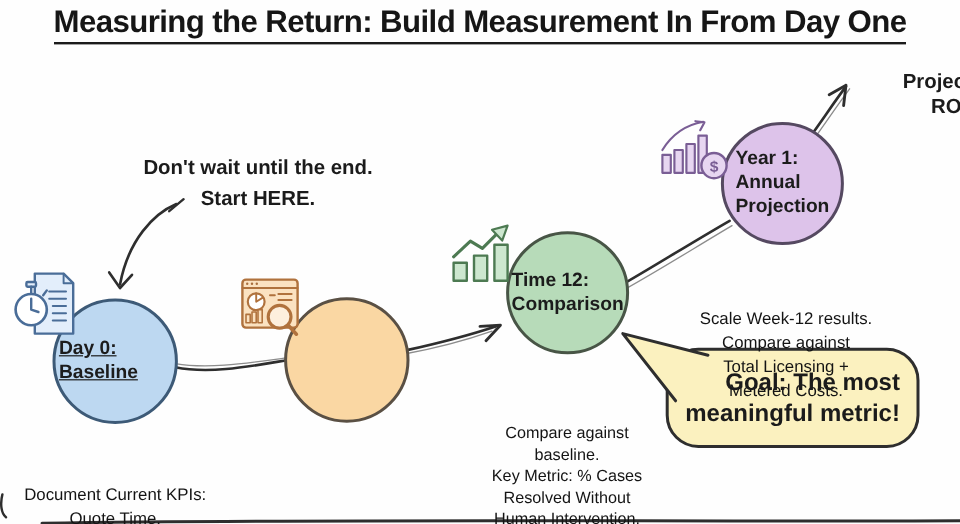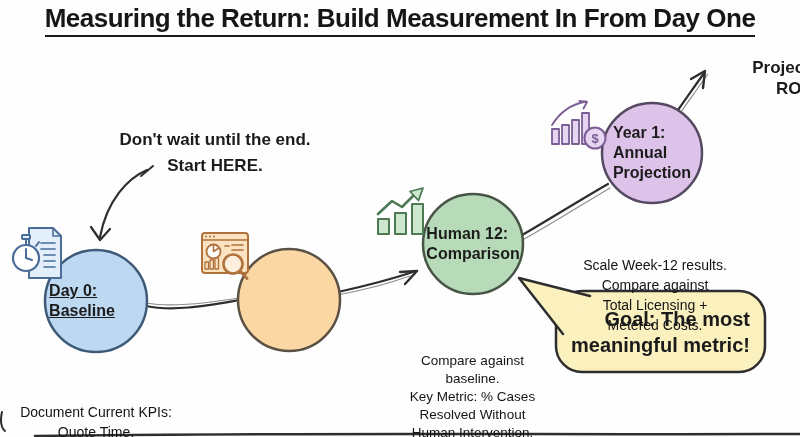--- a/index.html
+++ b/index.html
@@ -146,21 +146,21 @@
   </div>
 
   <div class="abs callout ml txt">Don't wait until the end.
 Start HERE.</div>
 
   <div class="abs roi ml txt">Projected
 ROI</div>
 
   <div class="abs circle-label ml" style="left:31px;top:250px;width:102px;height:102px;text-decoration:underline;">Day 0:
 Baseline</div>
-  <div class="abs circle-label ml" style="left:423px;top:194px;width:100px;height:100px;">Human 12:
+  <div class="abs circle-label ml" style="left:423px;top:194px;width:100px;height:100px;">Time 12:
 Comparison</div>
   <div class="abs circle-label ml" style="left:602px;top:103px;width:100px;height:100px;">Year 1:
 Annual
 Projection</div>
 
   <div class="abs caption cap-day0 ml">Document Current KPIs:
 Quote Time,
 Resolution Time,
 Escalations/Day</div>
   <div class="abs caption cap-week12 ml">Compare against

